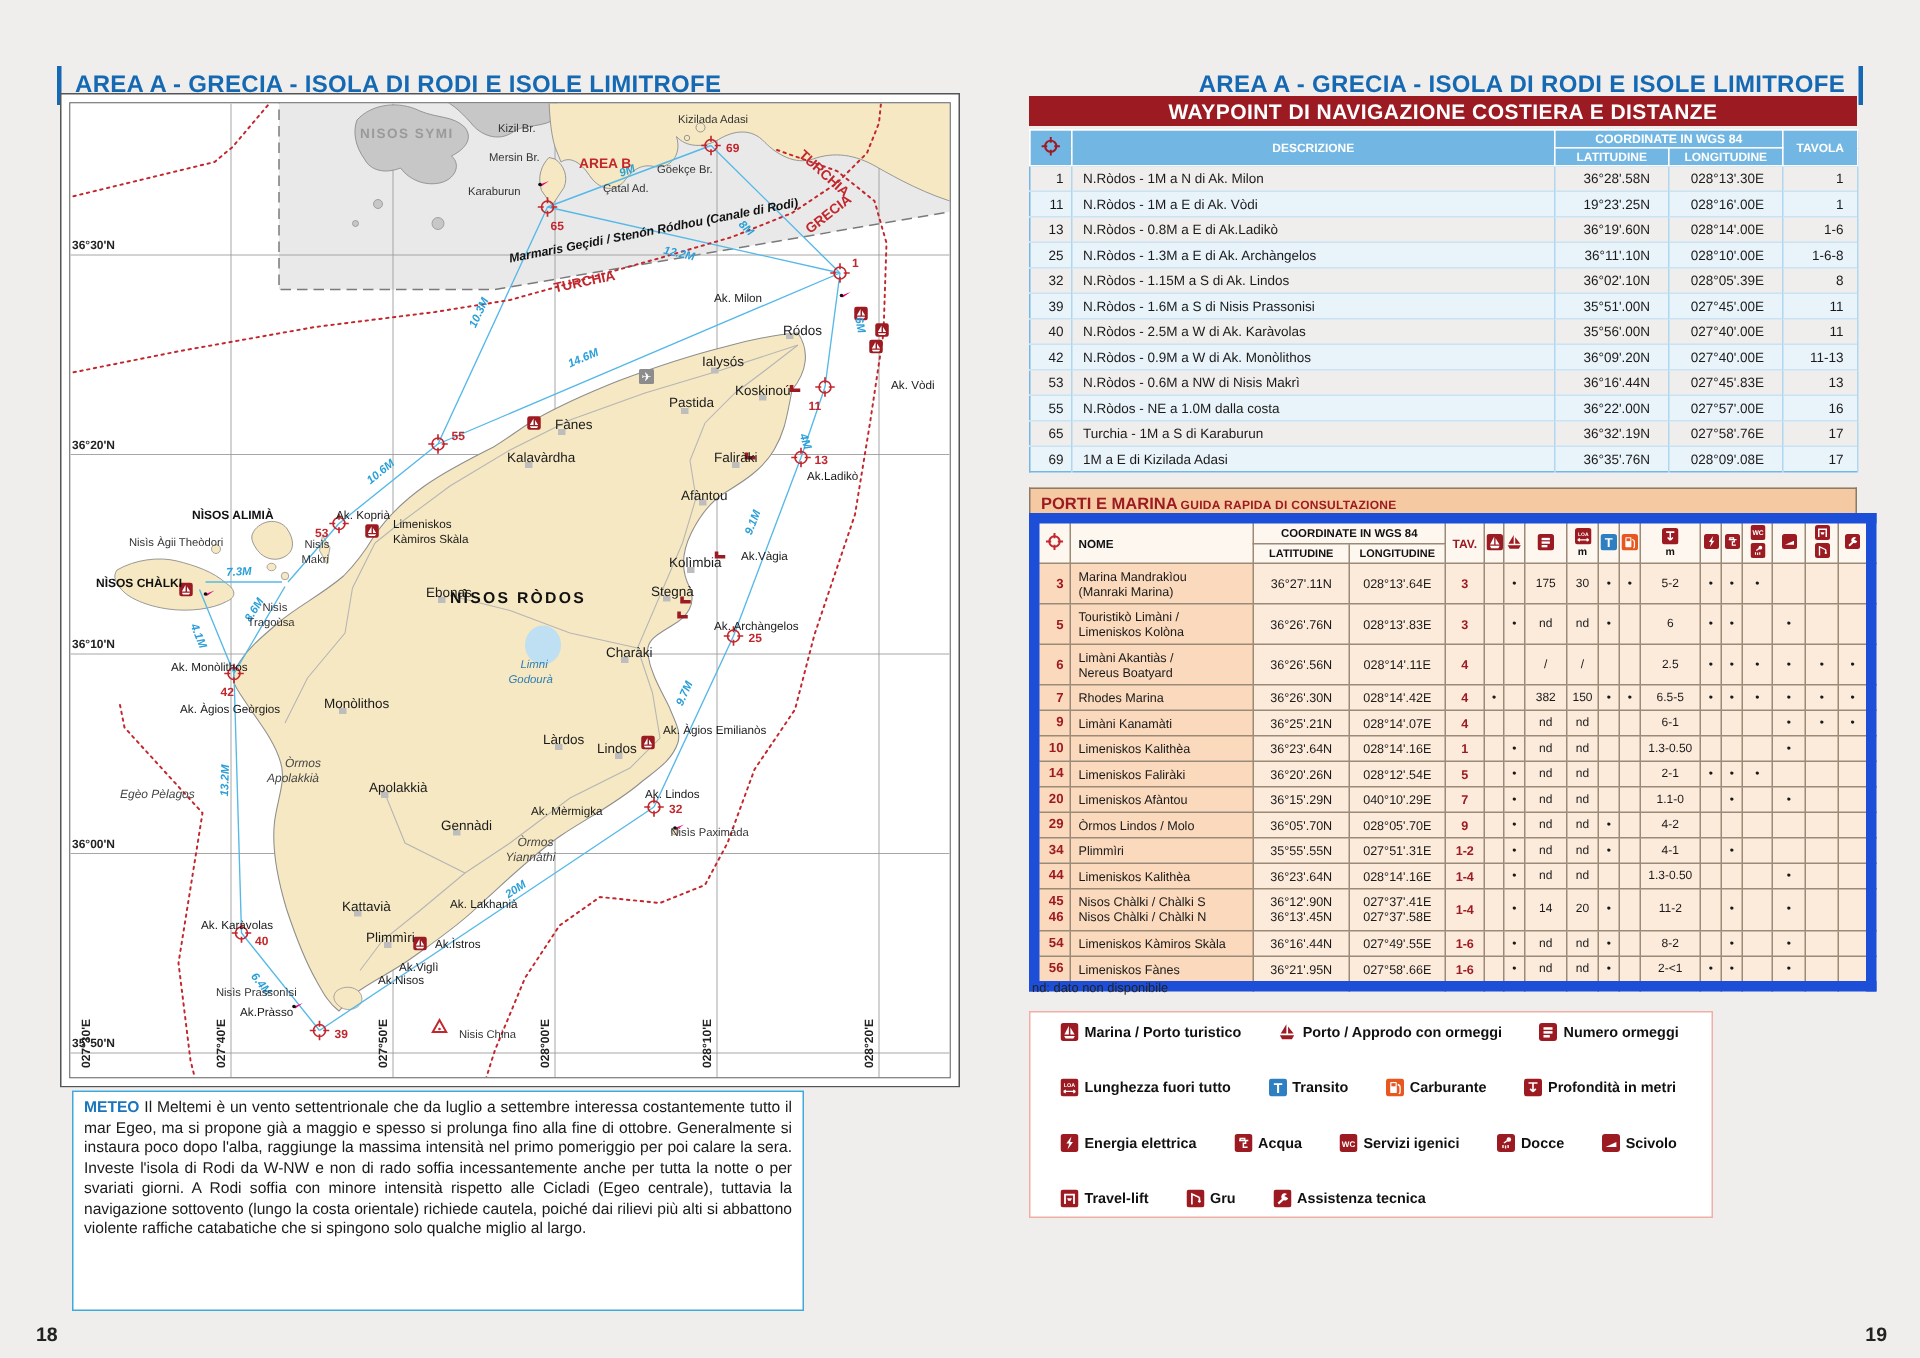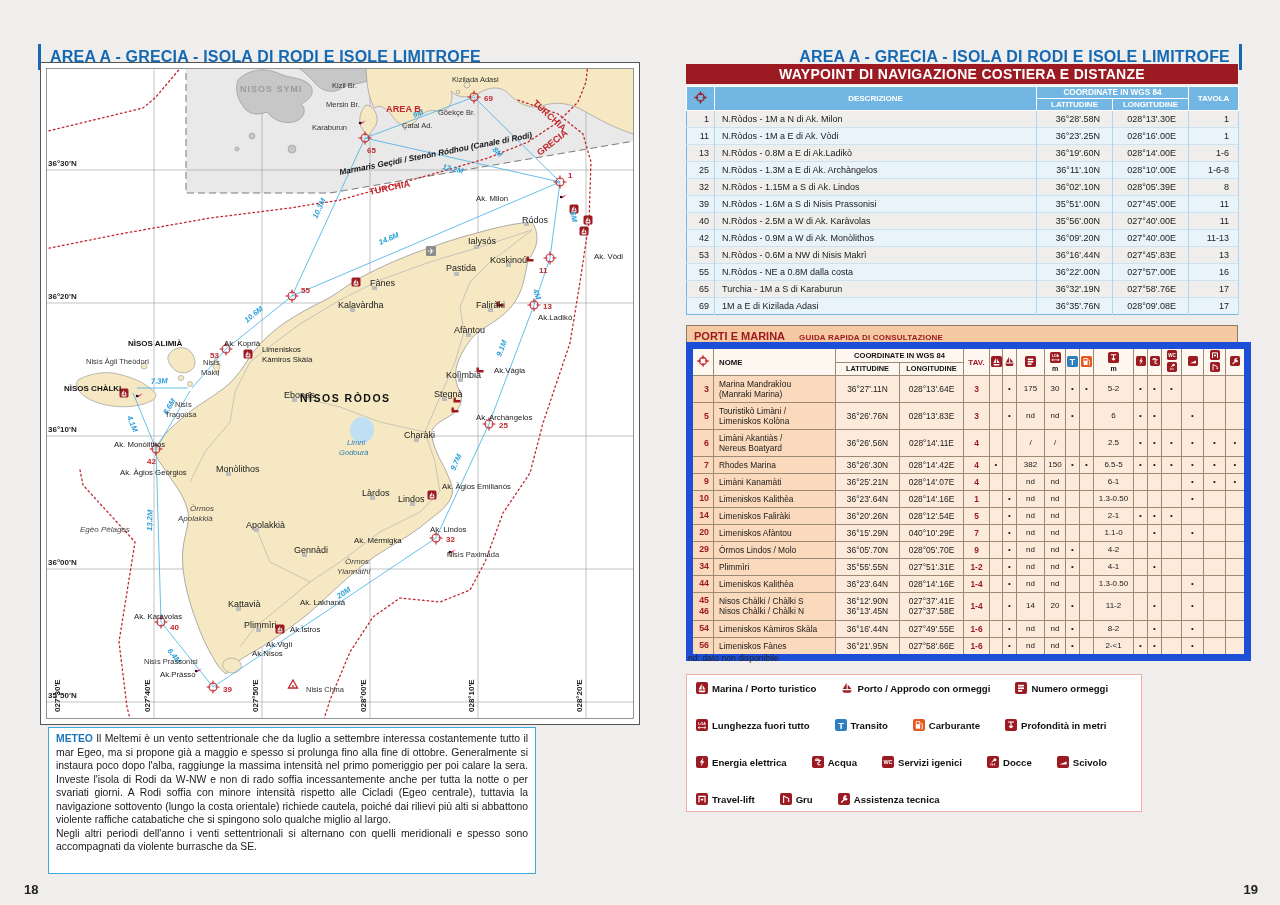--- a/index.html
+++ b/index.html
@@ -29,32 +29,32 @@
   .wp-wrap td{font-size:9px;border-right:1px solid #AFD7F0;border-top:1px solid #C9E2F4;padding:1.5px 4px;height:13px;}
   .wp-wrap tr.alt td{background:#E9F3FA;}
   .wp-wrap td.n{text-align:right;padding-right:5px;}
   .wp-wrap td.d{text-align:left;padding-left:7px;}
   .wp-wrap td.c{text-align:right;padding-right:12px;}
   .wp-wrap td.t{text-align:right;padding-right:9px;}
   
   .pt-wrap{position:absolute;left:686px;top:325px;width:552px;}
   .pt-title{background:#F5C9A1;color:#9C1B22;height:17px;line-height:17px;padding-left:7px;border:1px solid #8a7a66;border-bottom:none;box-sizing:border-box;}
   .pt-title .t1{font-weight:bold;font-size:11px;}
-  .pt-title .t2{font-weight:bold;font-size:8px;margin-left:14px;letter-spacing:.2px;}
+  .pt-title .t2{font-weight:bold;font-size:8px;margin-left:2px;letter-spacing:.2px;}
   .pt-wrap table{border-collapse:collapse;table-layout:fixed;width:552px;border:7px solid #1d4ed8;}
   .pt-wrap th{background:#FEF7F0;font-size:7.3px;color:#111;border:0.8px solid #9a8a76;padding:1px;vertical-align:middle;}
   .pt-wrap th .m{font-size:7px;font-weight:bold;display:block;line-height:6px;padding-top:1px;}
   .pt-wrap td{border:0.8px solid #9a8a76;font-size:8.4px;background:#FCEBDB;text-align:center;padding:2.5px 1px;line-height:1.25;}
   .pt-wrap td.num{background:#FAD9BC;color:#9C1B22;font-weight:bold;text-align:right;padding-right:4px;font-size:8.8px;}
   .pt-wrap td.name{background:#FAD9BC;text-align:left;padding-left:5px;}
   .pt-wrap td.tav{color:#9C1B22;font-weight:bold;}
   .pt-wrap td.dot{font-size:8px;}
   .nd-note{position:absolute;left:688px;top:653px;font-size:8.6px;color:#222;}
   
-  .legend{position:absolute;left:686px;top:674px;width:456px;box-sizing:border-box;border:1px solid #F0AFA6;background:#fff;padding:7px 9px 6px 9px;display:flex;flex-wrap:wrap;row-gap:5px;column-gap:11px;align-items:center;gap:25px;}
+  .legend{position:absolute;left:686px;top:674px;width:456px;box-sizing:border-box;border:1px solid #F0AFA6;background:#fff;padding:7px 9px 6px 20px;display:flex;flex-wrap:wrap;row-gap:5px;column-gap:11px;align-items:center;gap:25px;}
   .legend .item{display:flex;align-items:center;gap:4px;font-size:9.6px;font-weight:bold;color:#111;}
   .legend svg{flex:none;}
 </style>
 </head>
 <body>
 
 <div class="spread">
 
   <div class="pg-header left">
     <span class="bar"></span>
@@ -357,21 +357,20 @@
           <text x="434" y="650" font-size="8" font-weight="bold" fill="#222" transform="rotate(-90 434 650)">028°10'E</text>
           <text x="542" y="650" font-size="8" font-weight="bold" fill="#222" transform="rotate(-90 542 650)">028°20'E</text>
         </g>
         <rect x="0.5" y="0.5" width="599" height="662" fill="none" stroke="#555" stroke-width="1"></rect>
         <rect x="6.5" y="6.5" width="587" height="650" fill="none" stroke="#666" stroke-width="0.7"></rect>
       </svg>
   </div>
 
   <div class="meteo-box">
     <div class="meteo-p"><span class="meteo-label">METEO</span> <span id="meteo-p1">Il Meltemi è un vento settentrionale che da luglio a settembre interessa costantemente tutto il mar Egeo, ma si propone già a maggio e spesso si prolunga fino alla fine di ottobre.  Generalmente si instaura poco dopo l'alba, raggiunge la massima intensità nel primo pomeriggio per poi calare la sera. Investe l'isola di Rodi da W-NW e non di rado soffia incessantemente anche per tutta la notte o per svariati giorni. A Rodi soffia con minore intensità rispetto alle Cicladi (Egeo centrale), tuttavia la navigazione sottovento (lungo la costa orientale) richiede cautela, poiché dai rilievi più alti si abbattono violente raffiche catabatiche che si spingono solo qualche miglio al largo.</span></div>
-    <div class="meteo-p" id="meteo-p2">Negli altri periodi dell'anno i venti settentrionali si alternano con quelli meridionali e spesso sono accompagnati da violente burrasche da SE.</div>
   </div>
 
   <div class="wp-wrap">
     <div class="wp-title">WAYPOINT DI NAVIGAZIONE COSTIERA E DISTANZE</div>
     <table>
       <colgroup>
           <col style="width:28px">
           <col style="width:322px">
           <col style="width:76px">
           <col style="width:76px">
@@ -400,21 +399,21 @@
           <tr>
             <td class="n">1</td>
             <td class="d">N.Ròdos - 1M a N di Ak. Milon</td>
             <td class="c">36°28'.58N</td>
             <td class="c">028°13'.30E</td>
             <td class="t">1</td>
           </tr>
           <tr class="alt">
             <td class="n">11</td>
             <td class="d">N.Ròdos - 1M a E di Ak. Vòdi</td>
-            <td class="c">36°23'.25N</td>
+            <td class="c">19°23'.25N</td>
             <td class="c">028°16'.00E</td>
             <td class="t">1</td>
           </tr>
           <tr>
             <td class="n">13</td>
             <td class="d">N.Ròdos - 0.8M a E di Ak.Ladikò</td>
             <td class="c">36°19'.60N</td>
             <td class="c">028°14'.00E</td>
             <td class="t">1-6</td>
           </tr>
@@ -455,21 +454,21 @@
           </tr>
           <tr>
             <td class="n">53</td>
             <td class="d">N.Ròdos - 0.6M a NW di Nisis Makrì</td>
             <td class="c">36°16'.44N</td>
             <td class="c">027°45'.83E</td>
             <td class="t">13</td>
           </tr>
           <tr class="alt">
             <td class="n">55</td>
-            <td class="d">N.Ròdos - NE a 0.8M dalla costa</td>
+            <td class="d">N.Ròdos - NE a 1.0M dalla costa</td>
             <td class="c">36°22'.00N</td>
             <td class="c">027°57'.00E</td>
             <td class="t">16</td>
           </tr>
           <tr>
             <td class="n">65</td>
             <td class="d">Turchia - 1M a S di Karaburun</td>
             <td class="c">36°32'.19N</td>
             <td class="c">027°58'.76E</td>
             <td class="t">17</td>

